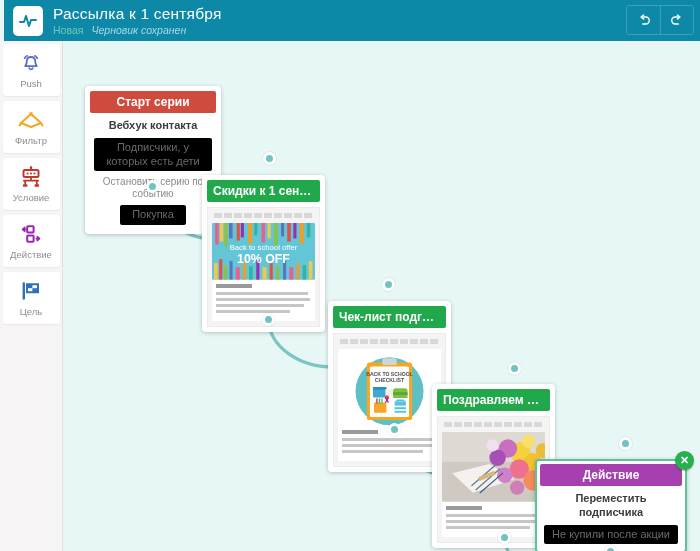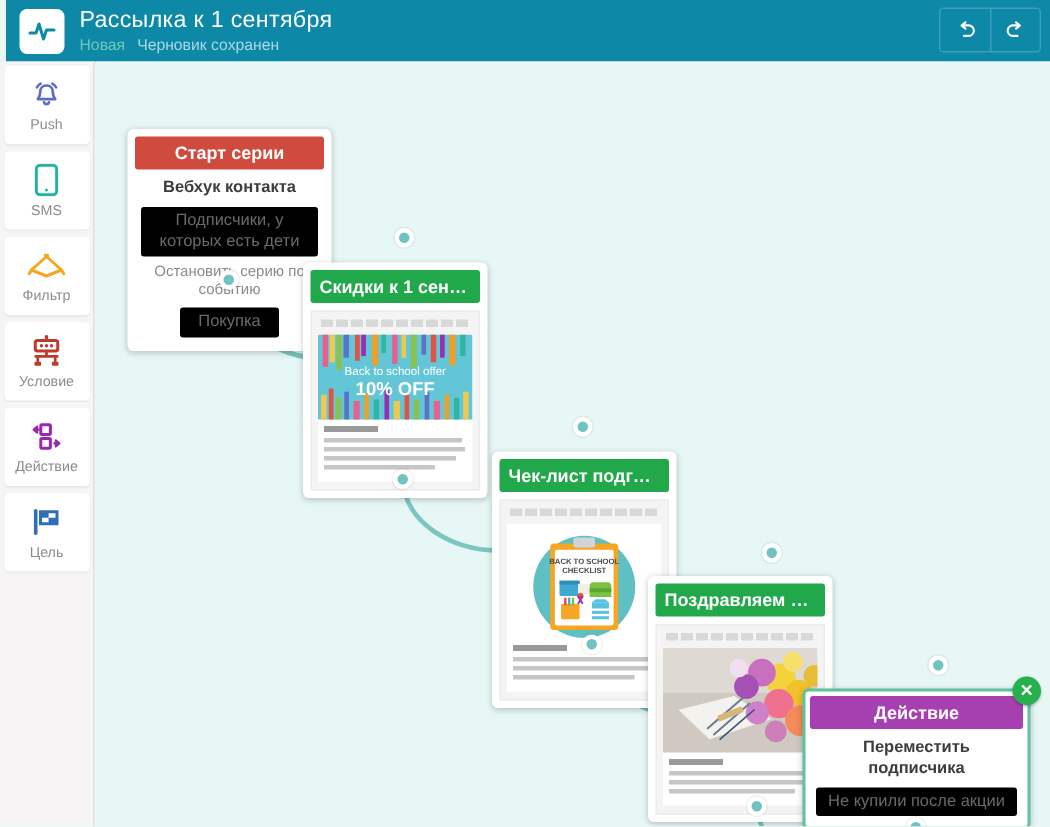--- a/index.html
+++ b/index.html
@@ -23,21 +23,21 @@
     display: flex; align-items: center; justify-content: center;
     flex: 0 0 auto;
   }
   .app-logo svg { display: block; }
   .header-titles { display: flex; flex-direction: column; justify-content: center; line-height: 1; }
   .header-title {
     color: #ffffff; font-size: 15.5px; letter-spacing: .2px; margin-bottom: 3px;
   }
   .header-sub { display: flex; gap: 8px; font-size: 10.5px; }
   .header-sub-new { color: #6ec9b8; }
-  .header-sub-saved { color: #a8d9e5; }
+  .header-sub-saved { color: #a8d9e5; font-style: italic; }
 
   .header-actions {
     position: absolute; right: 10px; top: 5px;
     display: flex; border: 1px solid #3ba0ba; border-radius: 3px; overflow: hidden;
   }
   .hbtn {
     width: 33px; height: 28px; background: #0d88a6;
     display: flex; align-items: center; justify-content: center;
     cursor: pointer; border: none;
   }
@@ -174,29 +174,20 @@
         <svg width="22" height="21" viewBox="0 0 22 21">
           <path d="M11 4c-2.6 0-4.2 1.9-4.2 4.3 0 3-1 4-1.6 4.8h11.6c-.6-.8-1.6-1.8-1.6-4.8C15.2 5.9 13.6 4 11 4z" fill="none" stroke="#5b6ec4" stroke-width="1.8" stroke-linejoin="round"></path>
           <path d="M9.3 15.2a1.8 1.8 0 0 0 3.4 0" fill="none" stroke="#5b6ec4" stroke-width="1.8" stroke-linecap="round"></path>
           <path d="M4.6 5.2C5.3 4 6.3 3.2 7.1 2.8" fill="none" stroke="#5b6ec4" stroke-width="1.7" stroke-linecap="round"></path>
           <path d="M17.4 5.2C16.7 4 15.7 3.2 14.9 2.8" fill="none" stroke="#5b6ec4" stroke-width="1.7" stroke-linecap="round"></path>
         </svg>
       </span>
       <span class="side-label">Push</span>
     </div>
 
-    <div class="side-item">
-      <span class="side-ico">
-        <svg width="16" height="22" viewBox="0 0 16 22">
-          <rect x="1.2" y="1.2" width="13.6" height="19.6" rx="2.5" fill="none" stroke="#1fb5a0" stroke-width="2"></rect>
-          <circle cx="8" cy="17.6" r="1" fill="#1fb5a0"></circle>
-        </svg>
-      </span>
-      <span class="side-label">SMS</span>
-    </div>
 
     <div class="side-item">
       <span class="side-ico">
         <svg width="26" height="20" viewBox="0 0 26 20">
           <path d="M3 13 L13 4 L23 13" fill="none" stroke="#f5a623" stroke-width="2" stroke-linecap="round" stroke-linejoin="round"></path>
           <path d="M3 13 L13 17 L23 13" fill="none" stroke="#f5a623" stroke-width="2" stroke-linecap="round" stroke-linejoin="round"></path>
           <path d="M1.5 15.5 L3 13 M24.5 15.5 L23 13" stroke="#f5a623" stroke-width="2" stroke-linecap="round"></path>
           <rect x="11.4" y="2.2" width="3.2" height="3.2" fill="#f5a623"></rect>
         </svg>
       </span>

